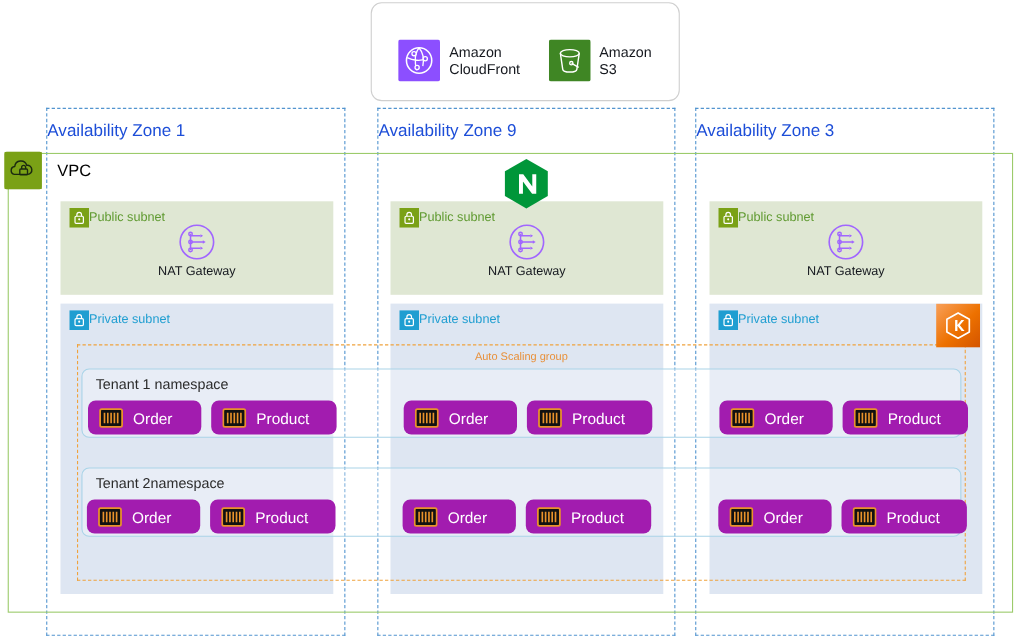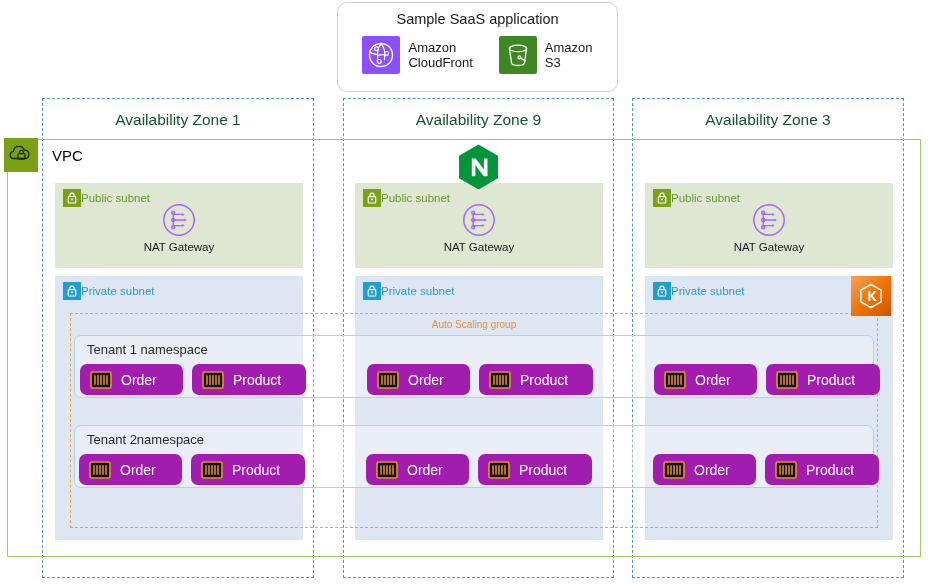--- a/index.html
+++ b/index.html
@@ -75,23 +75,22 @@
     height: 480px;
     border: 1.6px dashed #5294cf;
     box-sizing: border-box;
     background: transparent;
   }
   .az-title {
     position: absolute;
     left: 0;
     top: 12px;
     width: 100%;
-    text-align: center;
     font-size: 15.5px;
-    color: #14532d;
+    color: #1d4ed8;
   }
 
   
   .vpc-band {
     position: absolute;
     left: 7px;
     top: 139px;
     width: 914px;
     height: 418px;
     border: 1.4px solid #8cc63f;
@@ -578,21 +577,20 @@
           <stop offset="100%" stop-color="#D35400"></stop>
         </linearGradient>
       </defs>
       <rect width="40" height="40" fill="url(#eksgrad)"></rect>
       <path d="M20 8.5 30.2 14.2v11.6L20 31.5 9.8 25.8V14.2z" fill="none" stroke="#ffffff" stroke-width="1.5" stroke-linejoin="round"></path>
       <path d="M17.3 25V15h2.1v4.4l3.6-4.4h2.6l-4 4.7 4.3 5.3h-2.7l-3.8-4.8V25z" fill="#ffffff"></path>
     </svg>
   </div>
 
   <div class="saas-card">
-    <div class="saas-title">Sample SaaS application</div>
     <div class="saas-services">
       <div class="svc">
         <span class="svc-ico">
           <svg width="38" height="38" viewBox="0 0 38 38" aria-hidden="true">
             <rect width="38" height="38" rx="2" fill="#8C4FFF"></rect>
             <circle cx="19" cy="19" r="11.5" fill="none" stroke="#ffffff" stroke-width="1.4"></circle>
             <path d="M8.2 16.4c5 2.6 12 3.4 16.6 1.2M19 7.6c-3.8 4.2-4.6 12.6-2 20.4M19 7.6c3.4 3.8 4.6 10 3.4 16.6" fill="none" stroke="#ffffff" stroke-width="1.2"></path>
             <circle cx="14.4" cy="12.8" r="1.9" fill="#8C4FFF" stroke="#ffffff" stroke-width="1.2"></circle>
             <circle cx="24.6" cy="17.4" r="1.9" fill="#8C4FFF" stroke="#ffffff" stroke-width="1.2"></circle>
             <circle cx="17.2" cy="25.4" r="1.9" fill="#8C4FFF" stroke="#ffffff" stroke-width="1.2"></circle>

